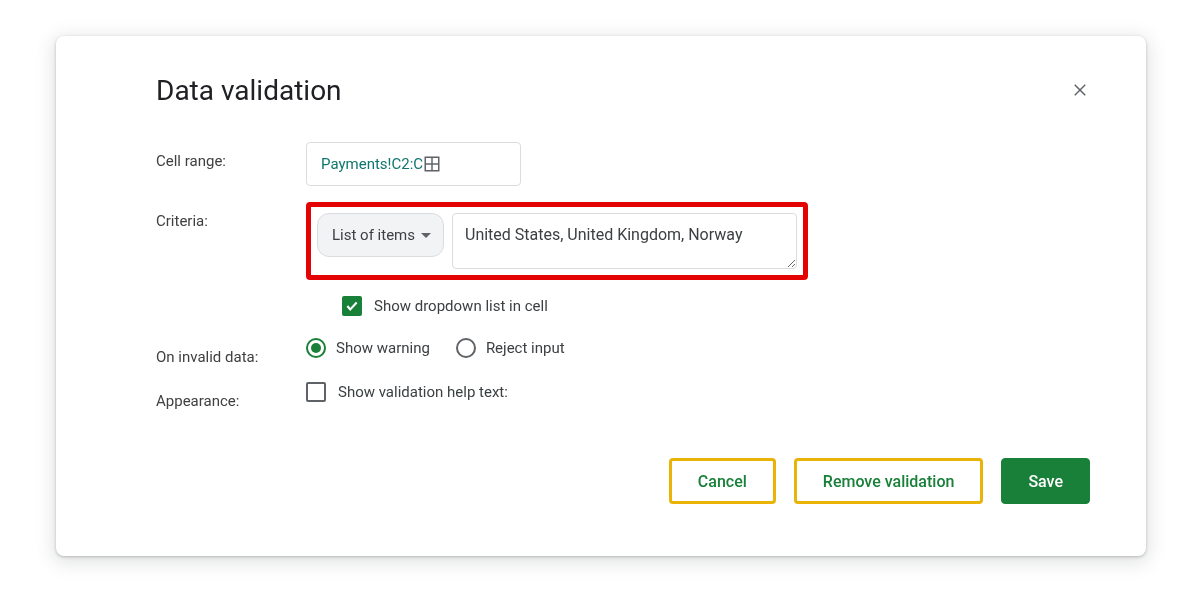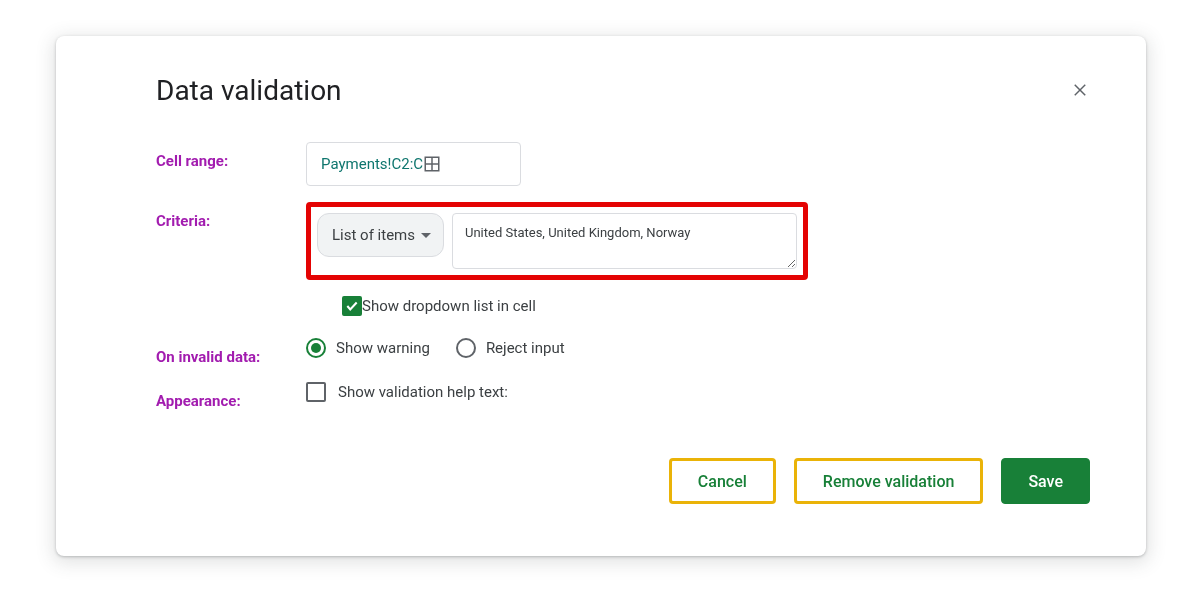--- a/index.html
+++ b/index.html
@@ -40,23 +40,22 @@
   }
   .row {
     display: flex;
     align-items: flex-start;
     margin-bottom: 16px;
   }
   .row-label {
     width: 150px;
     flex-shrink: 0;
     font-size: 15px;
-    color: #a21caf;
+    color: #404040;
     padding-top: 10px;
-    font-weight: bold;
   }
   .row-body {
     flex: 1;
     display: flex;
     align-items: center;
     flex-wrap: wrap;
     gap: 12px;
   }
   .range-input {
     display: flex;
@@ -101,31 +100,32 @@
   .dropdown-caret {
     width: 0; height: 0;
     border-left: 5px solid transparent;
     border-right: 5px solid transparent;
     border-top: 5px solid #5f6368;
   }
   .items-textarea {
     border: 1px solid #dadce0;
     border-radius: 4px;
     padding: 10px 12px;
-    font-size: 13px;
+    font-size: 16px;
     font-family: inherit;
     color: #3c4043;
     resize: both;
     width: 345px;
     height: 56px;
     line-height: 1.4;
   }
   .checkbox-row {
     display: flex;
     align-items: center;
+    gap: 12px;
     margin-left: 150px;
     margin-top: 4px;
     margin-bottom: 22px;
     padding-left: 36px;
   }
   .checkbox {
     width: 20px; height: 20px;
     border: 2px solid #5f6368;
     border-radius: 2px;
     display: flex;

